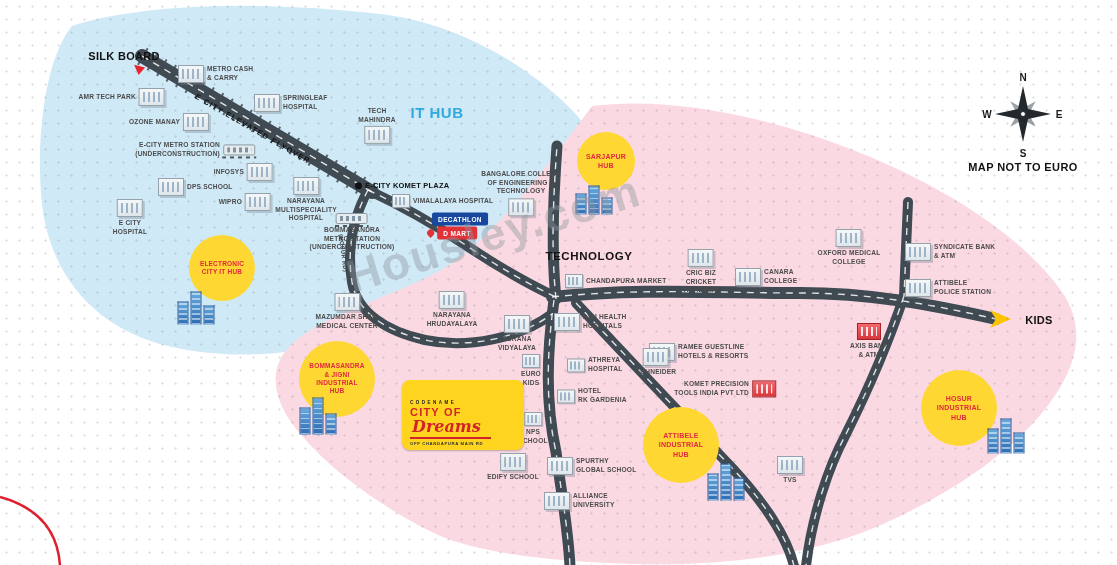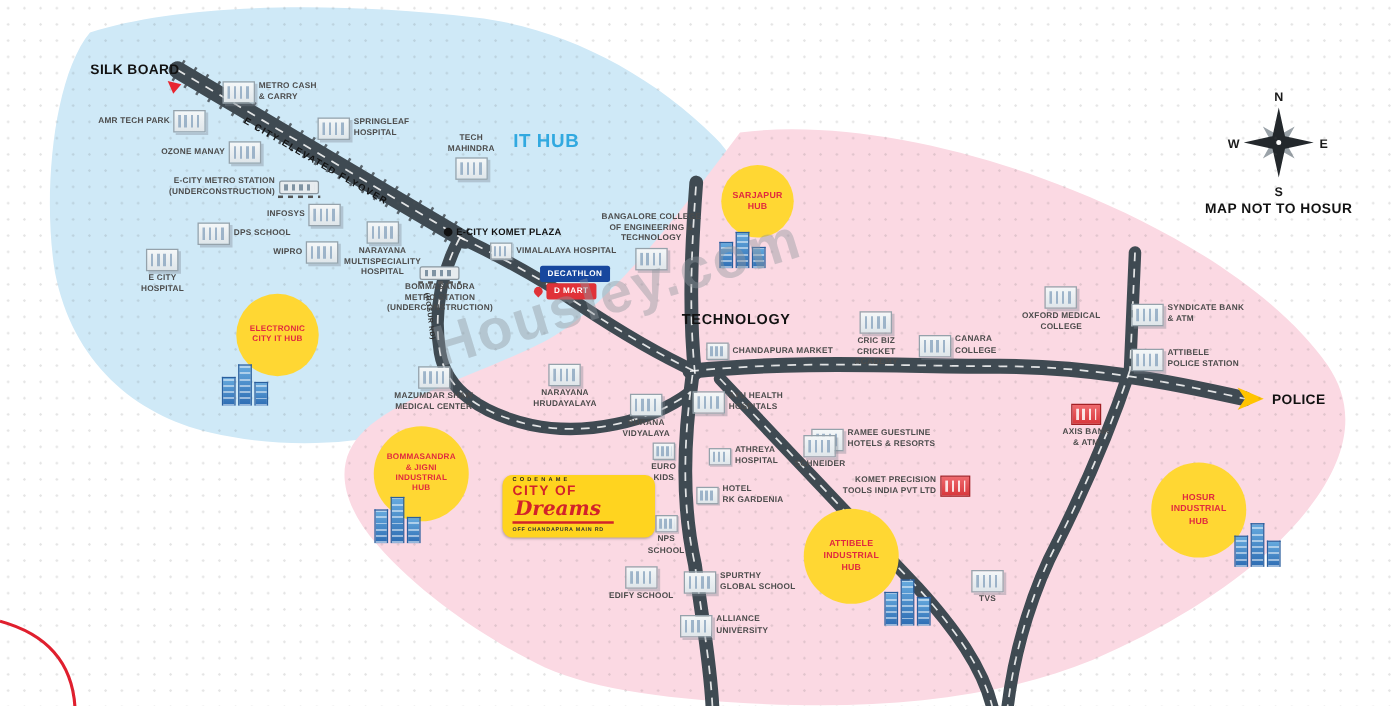--- a/index.html
+++ b/index.html
@@ -57,21 +57,21 @@
   .hub{position:absolute;border-radius:50%;background:#ffd733;display:flex;align-items:center;justify-content:center;}
   .hub span{font:800 7px/1.3 "Liberation Sans",sans-serif;color:#e0293f;text-align:center;white-space:pre-line;letter-spacing:.2px;}
 
   .towers{position:absolute;display:flex;align-items:flex-end;gap:2px;transform:translate(-50%,-50%);}
   .towers i{display:block;width:9px;border:1px solid #2a5f9e;border-bottom:none;
       background:repeating-linear-gradient(0deg,rgba(255,255,255,.5) 0 1.5px,transparent 1.5px 5px),
                  linear-gradient(180deg,#66aade,#2d6cb3);}
 
   .place{position:absolute;z-index:3;font:800 11px "Liberation Sans",sans-serif;color:#111;
          transform:translate(-50%,-50%);letter-spacing:.3px;white-space:nowrap;}
-  .silk{left:108px;top:56px;}
+  .silk{left:124px;top:56px;}
   .chand{left:589px;top:256px;font-size:11.5px;letter-spacing:.6px;}
   .hosurlbl{left:1039px;top:320px;}
   .silk-arrow{position:absolute;left:133px;top:63px;width:0;height:0;z-index:3;
       border-left:5px solid transparent;border-right:5px solid transparent;
       border-bottom:10px solid #e8252f;transform:rotate(-50deg);}
 
   .region{position:absolute;z-index:3;transform:translate(-50%,-50%);
           font:800 15px/1.15 "Liberation Sans",sans-serif;text-align:center;white-space:pre-line;letter-spacing:.5px;}
   .it{left:437px;top:113px;color:#31a9e0;}
   .mfg{left:757px;top:218px;color:#f2545f;}
@@ -83,21 +83,21 @@
        font-size:5.5px;color:#333;letter-spacing:.5px;font-weight:700;}
 
   .note{position:absolute;left:1023px;top:167px;transform:translate(-50%,-50%);z-index:3;
         font:800 11px "Liberation Sans",sans-serif;color:#111;white-space:nowrap;letter-spacing:.4px;}
 
   .watermark{position:absolute;left:340px;top:252px;z-index:4;pointer-events:none;
         font:600 46px "Liberation Sans",sans-serif;color:#8f979e;opacity:.42;
         transform:rotate(-17deg);transform-origin:0 0;letter-spacing:2px;white-space:nowrap;}
 
   .logo{position:absolute;left:402px;top:380px;width:106px;z-index:3;background:#ffd41f;
-        border-radius:8px;padding:1px 8px 4px;box-shadow:0 1px 2px rgba(0,0,0,.25);}
+        border-radius:8px;padding:20px 8px 4px;box-shadow:0 1px 2px rgba(0,0,0,.25);}
   .l-code{font:700 4.5px "Liberation Sans",sans-serif;letter-spacing:2.5px;color:#222;}
   .l-city{font:800 11px "Liberation Sans",sans-serif;color:#d2232a;letter-spacing:1.2px;margin-top:1px;}
   .l-dreams{font:italic 700 16px "DejaVu Serif",serif;color:#d2232a;margin-top:-2px;
             display:inline-block;border-bottom:2px solid #d2232a;padding:0 10px 1px 2px;}
   .l-tag{font:700 4.3px "Liberation Sans",sans-serif;color:#333;margin-top:2px;letter-spacing:.6px;}
 </style>
 </head>
 <body>
 
 <div id="map">
@@ -378,24 +378,24 @@
         <i style="height: 24px;"></i>
         <i style="height: 34px;"></i>
         <i style="height: 20px;"></i>
       </div>
     </div>
 
   <div class="place silk">SILK BOARD</div>
   <span class="silk-arrow"></span>
   <div class="region it">IT HUB</div>
   <div class="place chand">TECHNOLOGY</div>
-  <div class="place hosurlbl">POLICE</div>
+  <div class="place hosurlbl">KIDS</div>
   <div class="roadlbl fly">E CITY ELEVATED FLYOVER</div>
   <div class="roadlbl hrd">(HOSUR RD)</div>
-  <div class="note">MAP NOT TO HOSUR</div>
+  <div class="note">MAP NOT TO EURO</div>
   <div class="watermark">Housley.com</div>
 
   <div class="logo">
     <div class="l-code">CODENAME</div>
     <div class="l-city">CITY OF</div>
     <div class="l-dreams">Dreams</div>
     <div class="l-tag">OFF CHANDAPURA MAIN RD</div>
   </div>
 
 </div>

